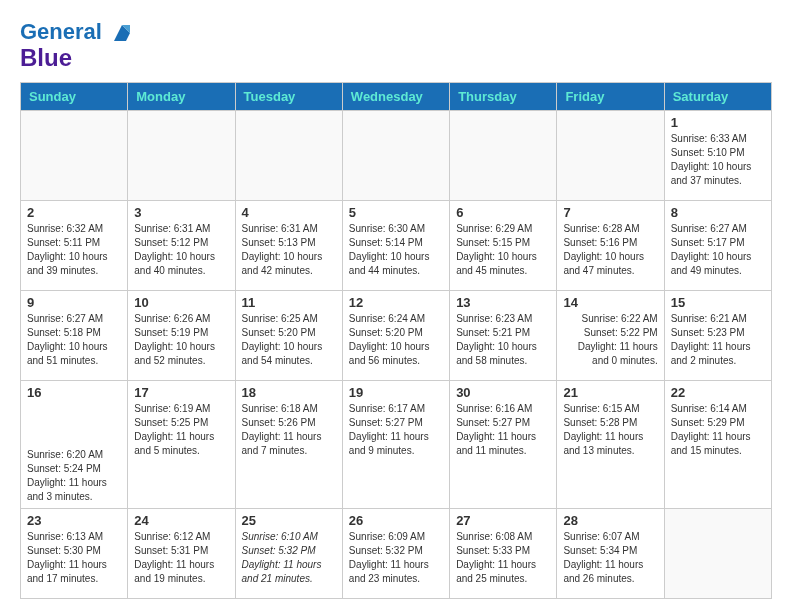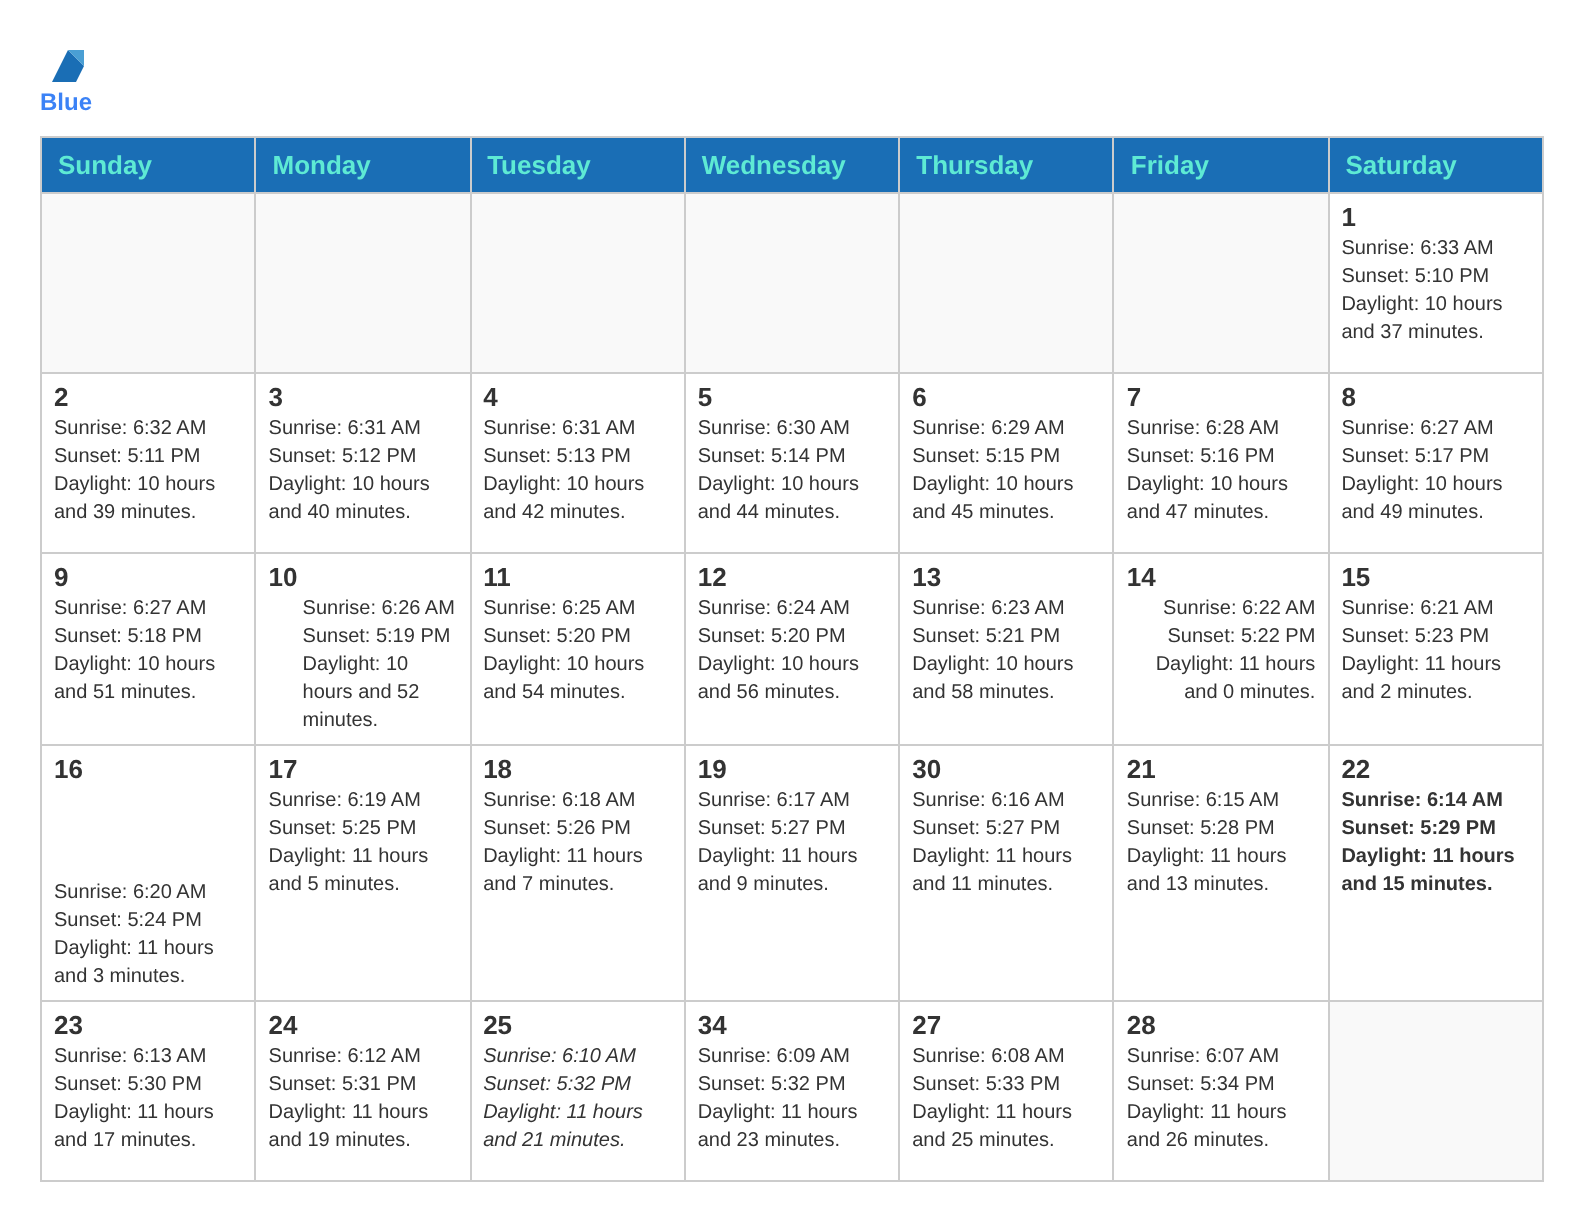--- a/index.html
+++ b/index.html
@@ -85,28 +85,29 @@
     }
   </style>
 </head>
 <body>
 
 <div class="header">
   <div class="logo">
     <div>
       <div style="display:flex;align-items:center;">
         <div class="logo-text">
+          <span>General</span>
           <svg class="logo-icon" viewBox="0 0 30 30" style="display:inline-block;vertical-align:middle;">
             <polygon points="5,25 15,5 25,15 20,25" fill="#1a6eb5"></polygon>
             <polygon points="15,5 25,5 25,15" fill="#4a9fd4"></polygon>
           </svg>
         </div>
         <div></div>
       </div>
-      <div class="logo-text" style="color:#3b82f6;font-size:12px;">Blue</div>
+      <div class="logo-text" style="color:#4c1d95;font-size:24px;">Blue</div>
     </div>
   </div>
   <div class="title-block">
     <div class="main-title"></div>
     <div class="subtitle"></div>
   </div>
 </div>
 
 <table class="calendar">
   <thead>
@@ -181,21 +182,21 @@
       </tr>
       <tr>
         <td>
           <span class="day-num">9</span>
           <div class="day-info" style="white-space: pre-line;">Sunrise: 6:27 AM
 Sunset: 5:18 PM
 Daylight: 10 hours and 51 minutes.</div>
         </td>
         <td>
           <span class="day-num">10</span>
-          <div class="day-info" style="white-space: pre-line; margin-left: 17px;">Sunrise: 6:26 AM
+          <div class="day-info" style="white-space: pre-line;">Sunrise: 6:26 AM
 Sunset: 5:19 PM
 Daylight: 10 hours and 52 minutes.</div>
         </td>
         <td>
           <span class="day-num">11</span>
           <div class="day-info" style="white-space: pre-line;">Sunrise: 6:25 AM
 Sunset: 5:20 PM
 Daylight: 10 hours and 54 minutes.</div>
         </td>
         <td>
@@ -255,21 +256,21 @@
 Daylight: 11 hours and 11 minutes.</div>
         </td>
         <td>
           <span class="day-num">21</span>
           <div class="day-info" style="white-space: pre-line;">Sunrise: 6:15 AM
 Sunset: 5:28 PM
 Daylight: 11 hours and 13 minutes.</div>
         </td>
         <td>
           <span class="day-num">22</span>
-          <div class="day-info" style="white-space: pre-line; font-weight: bold;">Sunrise: 6:14 AM
+          <div class="day-info" style="white-space: pre-line;">Sunrise: 6:14 AM
 Sunset: 5:29 PM
 Daylight: 11 hours and 15 minutes.</div>
         </td>
       </tr>
       <tr>
         <td>
           <span class="day-num">23</span>
           <div class="day-info" style="white-space: pre-line;">Sunrise: 6:13 AM
 Sunset: 5:30 PM
 Daylight: 11 hours and 17 minutes.</div>
@@ -280,21 +281,21 @@
 Sunset: 5:31 PM
 Daylight: 11 hours and 19 minutes.</div>
         </td>
         <td>
           <span class="day-num">25</span>
           <div class="day-info" style="white-space: pre-line; font-style: italic;">Sunrise: 6:10 AM
 Sunset: 5:32 PM
 Daylight: 11 hours and 21 minutes.</div>
         </td>
         <td>
-          <span class="day-num">34</span>
+          <span class="day-num">26</span>
           <div class="day-info" style="white-space: pre-line;">Sunrise: 6:09 AM
 Sunset: 5:32 PM
 Daylight: 11 hours and 23 minutes.</div>
         </td>
         <td>
           <span class="day-num">27</span>
           <div class="day-info" style="white-space: pre-line;">Sunrise: 6:08 AM
 Sunset: 5:33 PM
 Daylight: 11 hours and 25 minutes.</div>
         </td>

